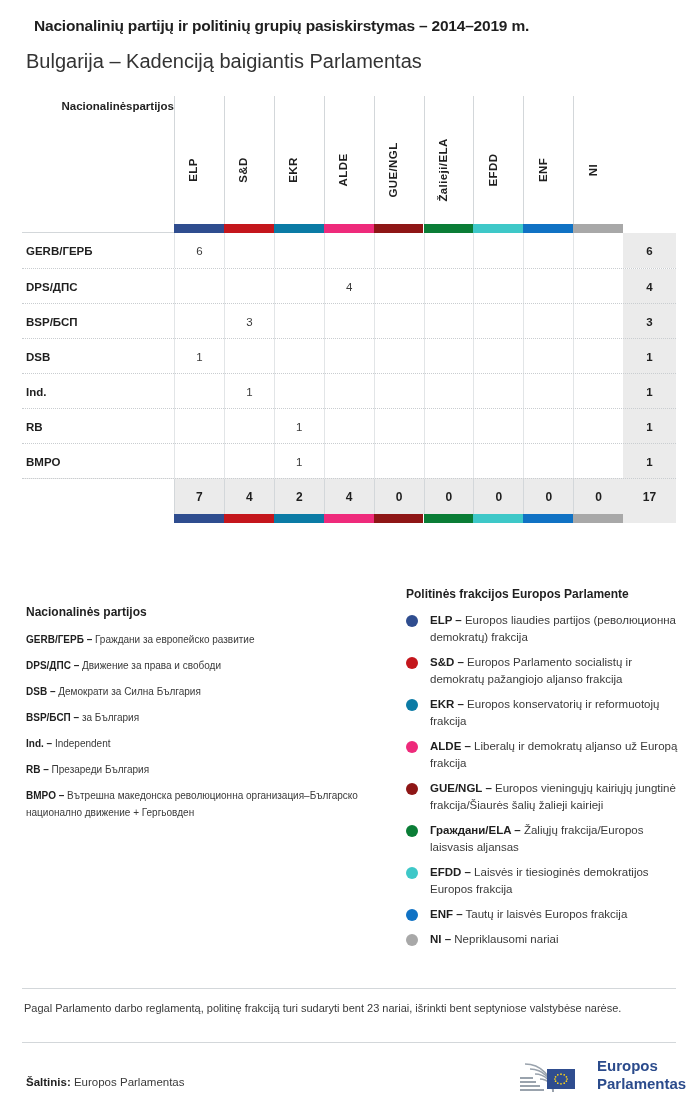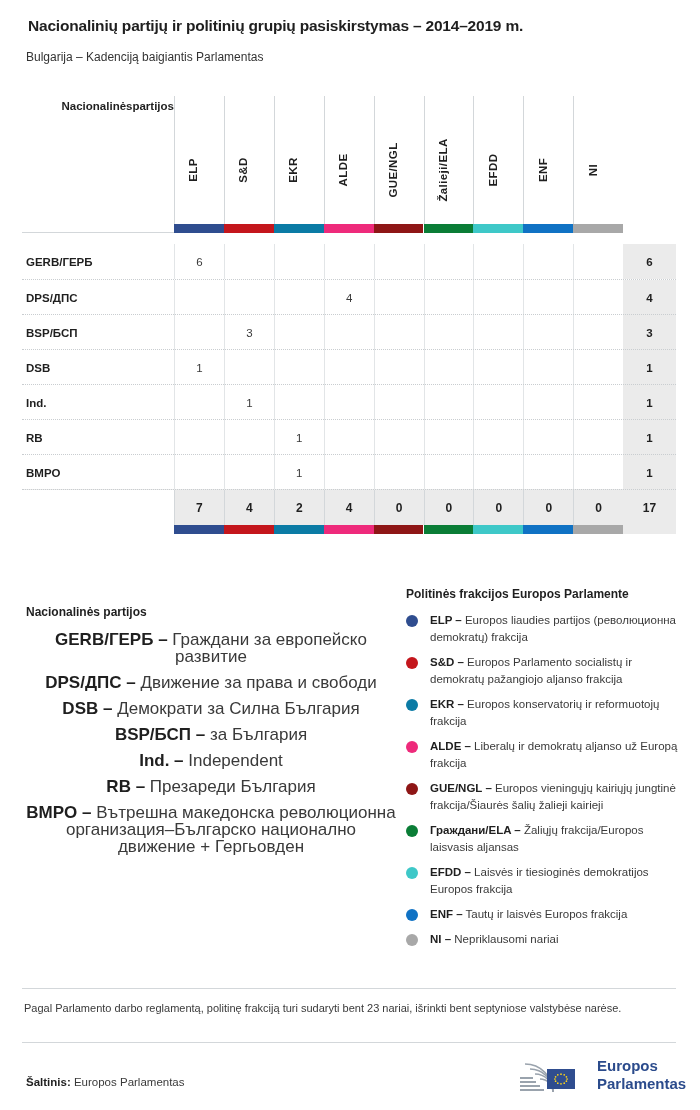--- a/index.html
+++ b/index.html
@@ -8,27 +8,27 @@
     background: #ffffff;
     width: 700px; height: 1110px;
     font-family: "Liberation Sans", sans-serif;
     color: #2b2b2b;
     overflow: hidden;
   }
   .page { position: relative; width: 700px; height: 1110px; }
 
   
   .title {
-    position: absolute; left: 28px; top: 17px;
+    position: absolute; left: 34px; top: 17px;
     font-size: 15.5px; font-weight: bold; color: #1f1f1f;
     letter-spacing: -0.2px;
   }
   .subtitle {
     position: absolute; left: 26px; top: 50px;
-    font-size: 12px; font-weight: normal; color: #333333;
+    font-size: 20px; font-weight: normal; color: #333333;
   }
 
   
   .table { position: absolute; left: 22px; top: 96px; width: 654px; }
 
   .thead { position: relative; height: 128px; }
   .hcell {
     position: absolute; top: 0; height: 128px;
     border-left: 1px solid #d3d7da;
   }
@@ -57,21 +57,21 @@
   }
   .seats-head span { font-size: 11.5px; font-weight: bold; color: #1f1f1f; }
 
   .colorbar { position: relative; height: 9px; width: 654px; }
   .colorbar .seg { position: absolute; top: 0; height: 9px; }
   .corner-rule {
     position: absolute; left: 0; top: 8px; width: 152px;
     border-top: 1px solid #d3d7da;
   }
 
-  .tbody { position: relative; margin-top: 11px; }
+  .tbody { position: relative; }
   .trow { position: relative; height: 35px; }
   .trow + .trow { border-top: 1px dotted #c9cdd0; }
   .trow .rlabel {
     position: absolute; left: 4px; top: 0; height: 35px;
     display: flex; align-items: center;
     font-size: 11.5px; font-weight: bold; color: #1f1f1f;
   }
   .trow .vcell {
     position: absolute; top: 0; height: 35px;
     border-left: 1px solid #e2e5e7;
@@ -112,21 +112,21 @@
     background: #ebebeb;
   }
 
   
   .legend-left { position: absolute; left: 26px; top: 605px; width: 370px; }
   .legend-right { position: absolute; left: 406px; top: 587px; width: 272px; }
   .legend-title {
     font-size: 12px; font-weight: bold; color: #1f1f1f; margin-bottom: 12px;
   }
   .legend-right .legend-title { margin-bottom: 11px; }
-  .lrow { font-size: 17px; line-height: 17px; margin-bottom: 9px; color: #3a3a3a; text-align: center; }
+  .lrow { font-size: 10px; line-height: 17px; margin-bottom: 9px; color: #3a3a3a; }
   .lrow b { color: #1f1f1f; font-weight: bold; }
 
   .grow { position: relative; padding-left: 24px; margin-bottom: 8px; }
   .gdot {
     position: absolute; left: 0; top: 3px;
     width: 12px; height: 12px; border-radius: 50%;
   }
   .gtext { font-size: 11.5px; line-height: 17px; color: #3a3a3a; }
   .gtext b { color: #1f1f1f; font-weight: bold; }
 

